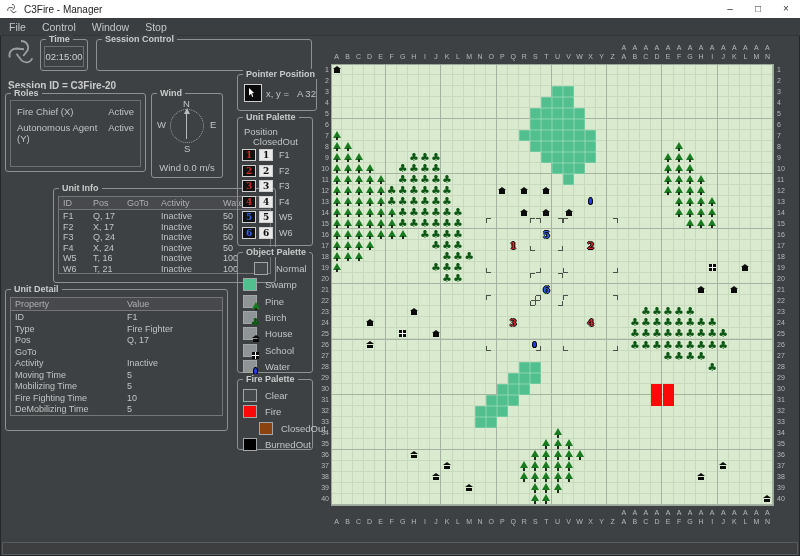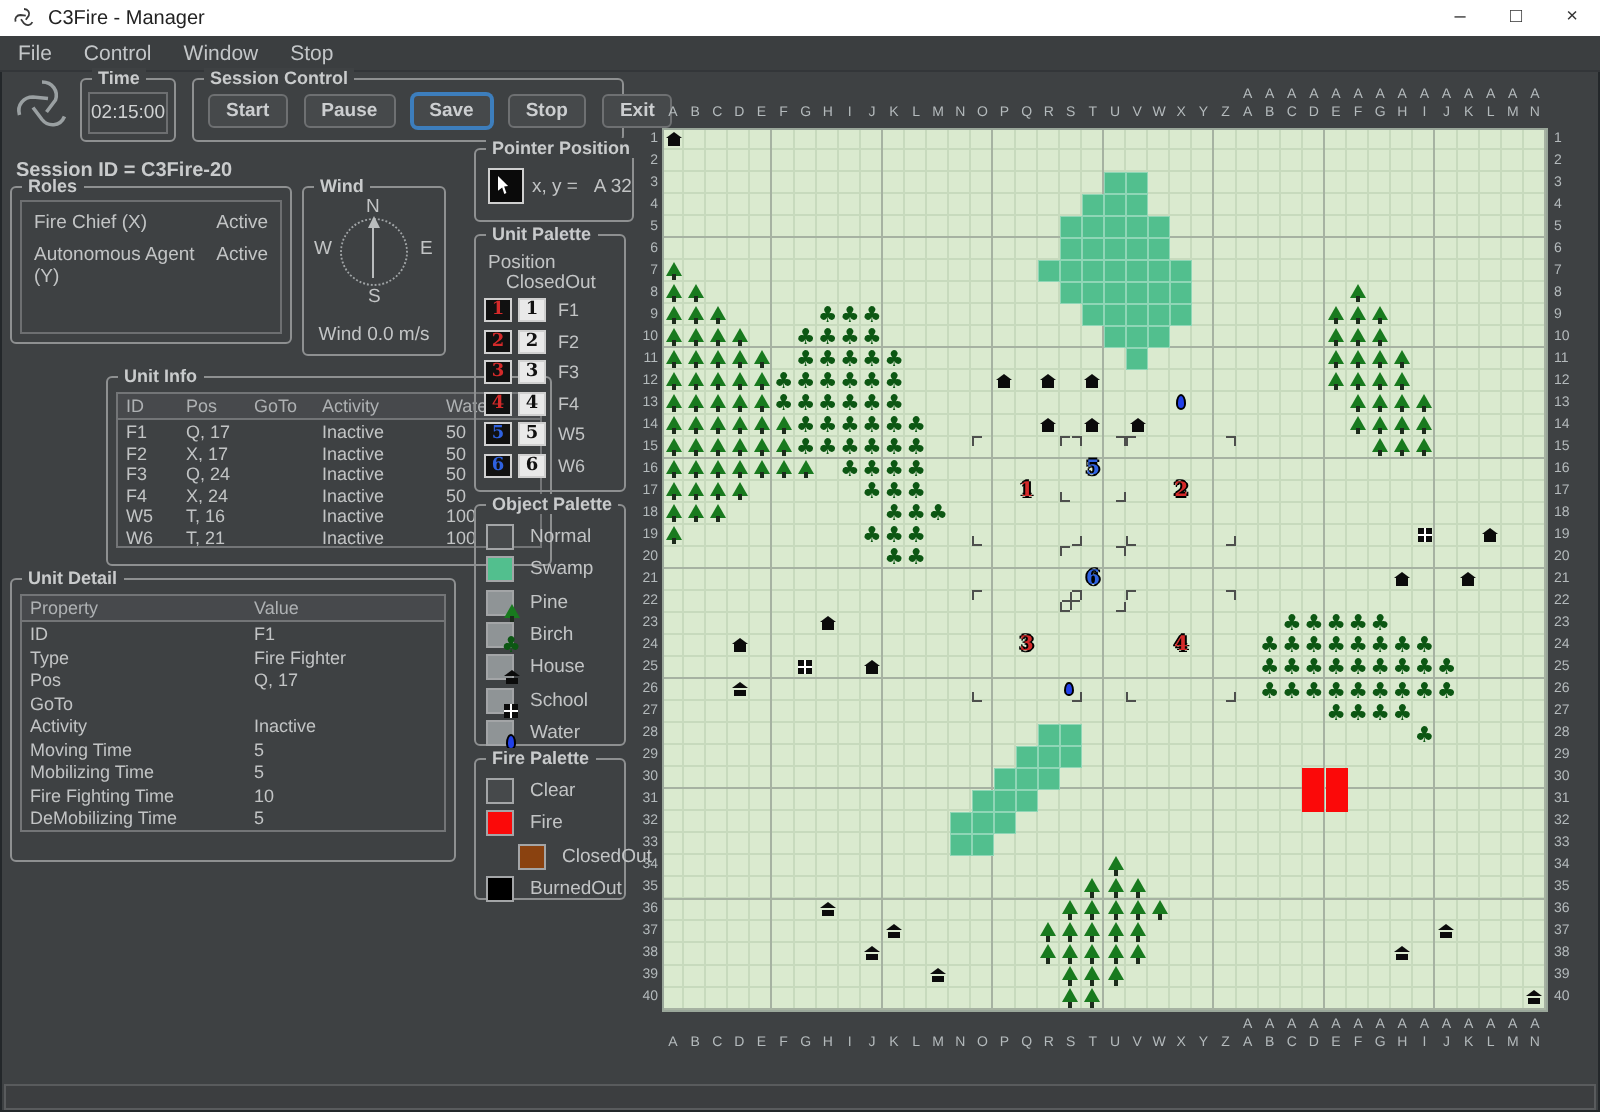--- a/index.html
+++ b/index.html
@@ -179,27 +179,20 @@
   </g>
 </svg>
 
 <div class="group" id="time-group">
   <span class="gtitle">Time</span>
   <div id="time-value">02:15:00</div>
 </div>
 
 <div class="group" id="sc-group">
   <span class="gtitle">Session Control</span>
-  <div id="sc-buttons">
-      <button class="btn">Start</button>
-      <button class="btn">Pause</button>
-      <button class="btn focused">Save</button>
-      <button class="btn">Stop</button>
-      <button class="btn">Exit</button>
-    </div>
 </div>
 
 <div id="session-id">Session ID = C3Fire-20</div>
 
 <div class="group" id="roles-group">
   <span class="gtitle">Roles</span>
   <div id="roles-inner">
       <div class="role-row">
         <span class="txt">Fire Chief  (X)</span>
         <span class="txt">Active</span>
@@ -370,21 +363,21 @@
         <button class="pbtn" style="color: rgb(47, 98, 224);">6</button>
         <button class="ibtn">6</button>
         <span class="up-id">W6</span>
       </div>
     </div>
 </div>
 
 <div class="group" id="op-group">
   <span class="gtitle">Object Palette</span>
   <div id="op-rows">
-      <div class="pal-row" style="top: 9px;">
+      <div class="pal-row" style="top: 9px; margin-left: 11px;">
         <button class="sw" style="background: rgb(70, 73, 75);"></button>
         <span class="txt">Normal</span>
       </div>
       <div class="pal-row" style="top: 25.3px;">
         <button class="sw" style="background: rgb(82, 191, 142);"></button>
         <span class="txt">Swamp</span>
       </div>
       <div class="pal-row" style="top: 41.6px;">
         <button class="sw" style="background: rgb(143, 148, 150);">
           <div class="obj pine"></div>

